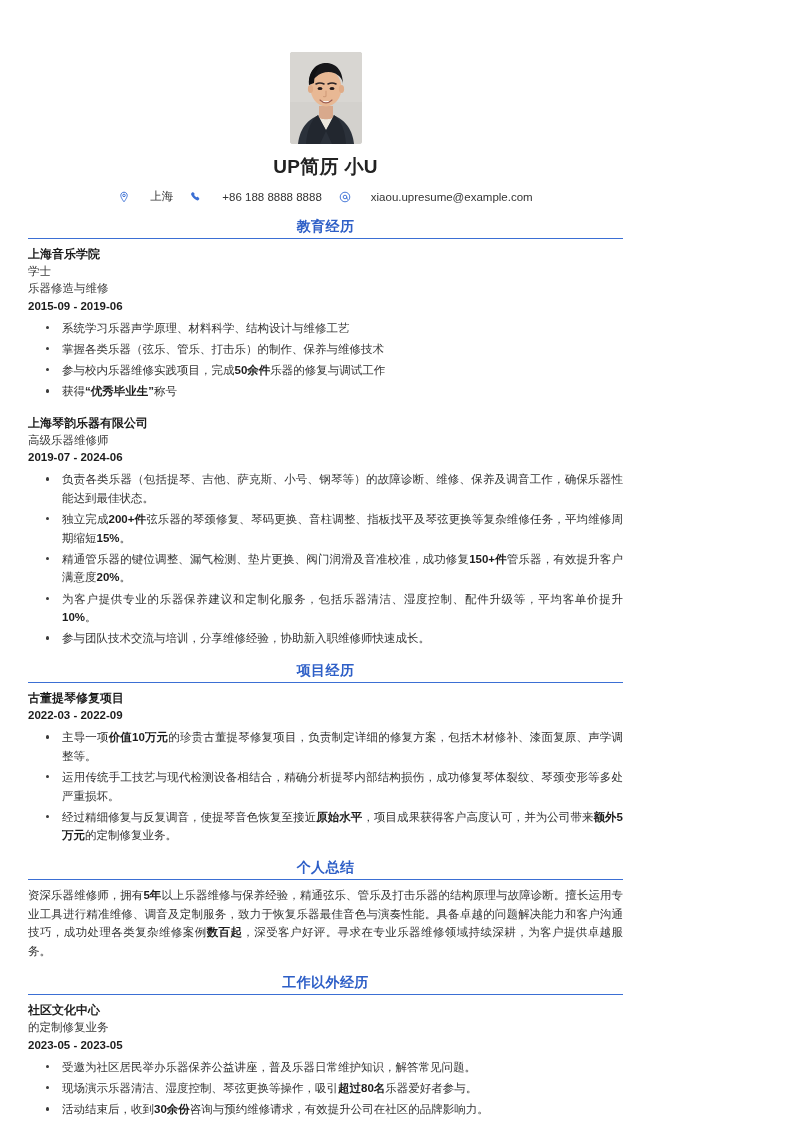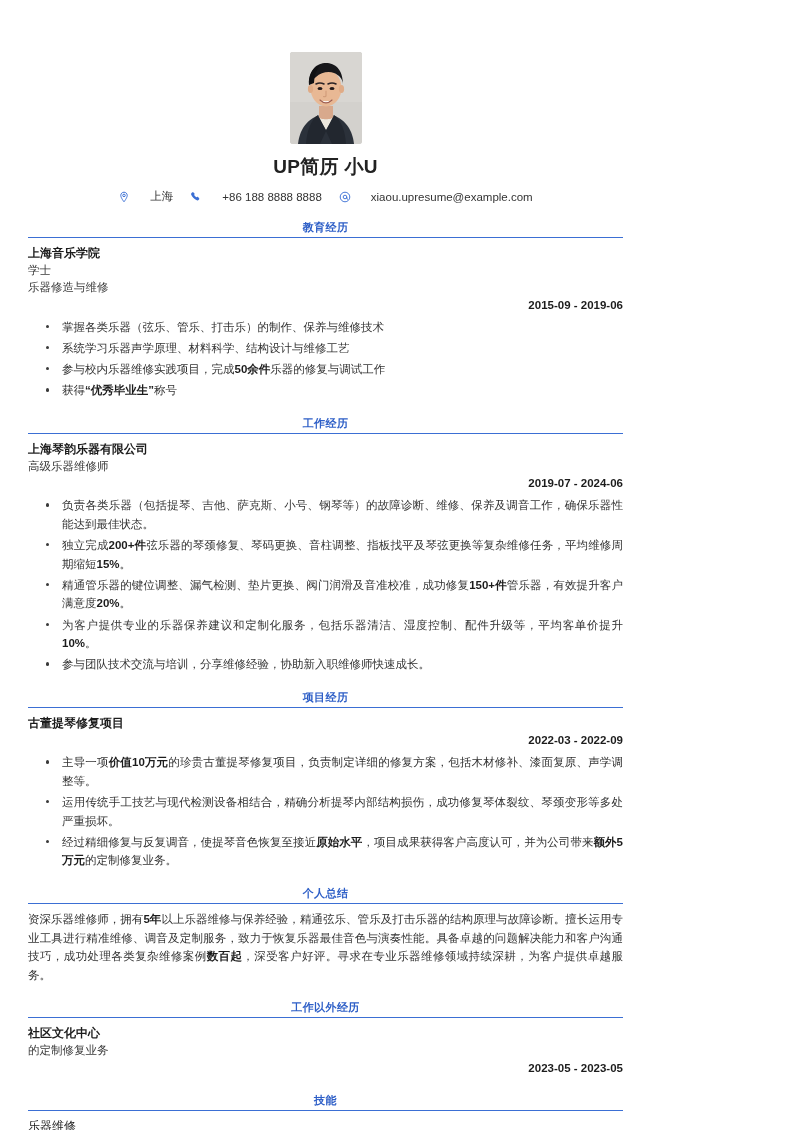--- a/index.html
+++ b/index.html
@@ -67,21 +67,21 @@
 
   
   .section { margin-top: 13px; }
   .section-head {
     text-align: center;
     border-bottom: 1.4px solid #3b6fd4;
     padding-bottom: 2px;
   }
   .section-head .title {
     display: inline-block;
-    font-size: 11px;
+    font-size: 14px;
     font-weight: 700;
     color: #2e5fc7;
     letter-spacing: .4px;
   }
 
   
   .entry { margin-top: 6px; }
   .entry-org {
     font-size: 12px;
     font-weight: 700;
@@ -91,21 +91,20 @@
   .entry-sub {
     font-size: 11.5px;
     color: #3a3a3a;
     line-height: 1.5;
   }
   .entry-date {
     font-size: 11.5px;
     font-weight: 700;
     color: #1c1c1c;
     line-height: 1.5;
-    text-align: right;
   }
   ul.bullets {
     margin: 4px 0 0 0;
     padding: 0 0 0 18px;
     list-style: none;
   }
   ul.bullets > li {
     position: relative;
     font-size: 11.5px;
     line-height: 1.62;
@@ -225,32 +224,29 @@
   <div class="section">
     <div class="section-head">
       <span class="title">教育经历</span>
     </div>
     <div class="entry">
       <div class="entry-org">上海音乐学院</div>
       <div class="entry-sub">学士</div>
       <div class="entry-sub">乐器修造与维修</div>
       <div class="entry-date">2015-09 - 2019-06</div>
       <ul class="bullets">
+        <li>系统学习乐器声学原理、材料科学、结构设计与维修工艺</li>
         <li>掌握各类乐器（弦乐、管乐、打击乐）的制作、保养与维修技术</li>
-        <li>系统学习乐器声学原理、材料科学、结构设计与维修工艺</li>
         <li>参与校内乐器维修实践项目，完成<b>50余件</b>乐器的修复与调试工作</li>
         <li>获得<b>“优秀毕业生”</b>称号</li>
       </ul>
     </div>
   </div>
 
   <div class="section">
-    <div class="section-head">
-      <span class="title">工作经历</span>
-    </div>
     <div class="entry">
       <div class="entry-org">上海琴韵乐器有限公司</div>
       <div class="entry-sub">高级乐器维修师</div>
       <div class="entry-date">2019-07 - 2024-06</div>
       <ul class="bullets">
         <li>负责各类乐器（包括提琴、吉他、萨克斯、小号、钢琴等）的故障诊断、维修、保养及调音工作，确保乐器性能达到最佳状态。</li>
         <li>独立完成<b>200+件</b>弦乐器的琴颈修复、琴码更换、音柱调整、指板找平及琴弦更换等复杂维修任务，平均维修周期缩短<b>15%</b>。</li>
         <li>精通管乐器的键位调整、漏气检测、垫片更换、阀门润滑及音准校准，成功修复<b>150+件</b>管乐器，有效提升客户满意度<b>20%</b>。</li>
         <li>为客户提供专业的乐器保养建议和定制化服务，包括乐器清洁、湿度控制、配件升级等，平均客单价提升<b>10%</b>。</li>
         <li>参与团队技术交流与培训，分享维修经验，协助新入职维修师快速成长。</li>
@@ -281,20 +277,25 @@
   </div>
 
   <div class="section">
     <div class="section-head">
       <span class="title">工作以外经历</span>
     </div>
     <div class="entry">
       <div class="entry-org">社区文化中心</div>
       <div class="entry-sub">的定制修复业务</div>
       <div class="entry-date">2023-05 - 2023-05</div>
+      <ul class="bullets">
+        <li>受邀为社区居民举办乐器保养公益讲座，普及乐器日常维护知识，解答常见问题。</li>
+        <li>现场演示乐器清洁、湿度控制、琴弦更换等操作，吸引<b>超过80名</b>乐器爱好者参与。</li>
+        <li>活动结束后，收到<b>30余份</b>咨询与预约维修请求，有效提升公司在社区的品牌影响力。</li>
+      </ul>
     </div>
   </div>
 
   <div class="section">
     <div class="section-head">
       <span class="title">技能</span>
     </div>
     <div class="skill-name">乐器维修</div>
   </div>
 

